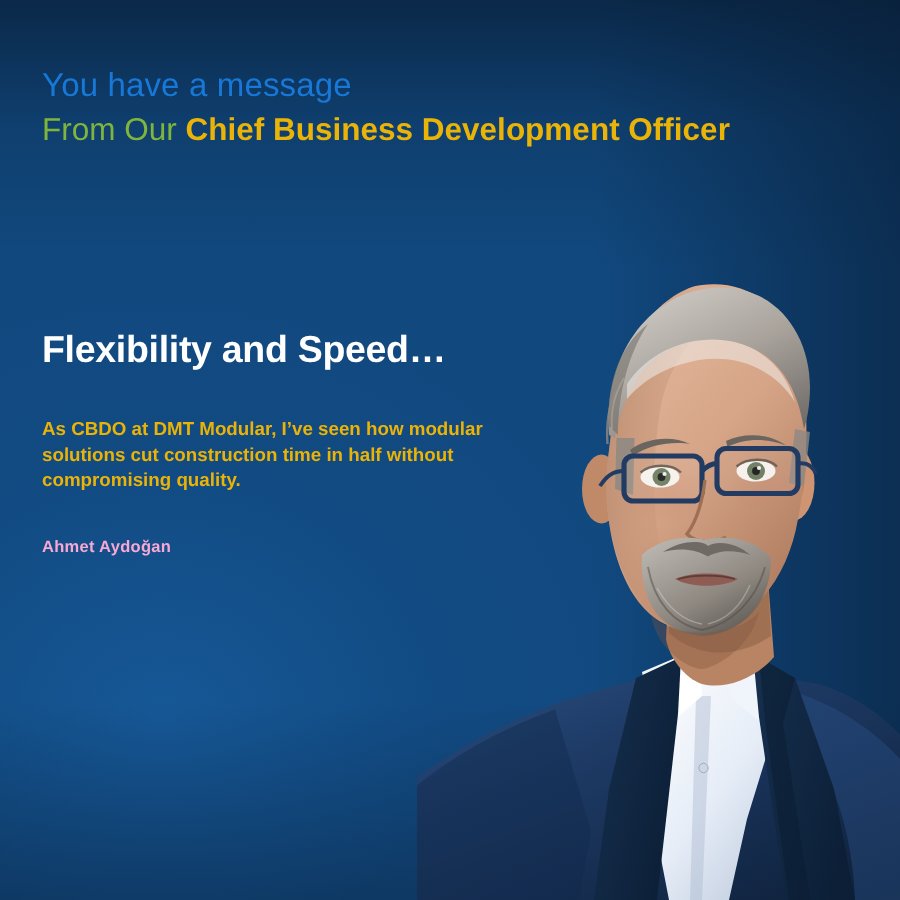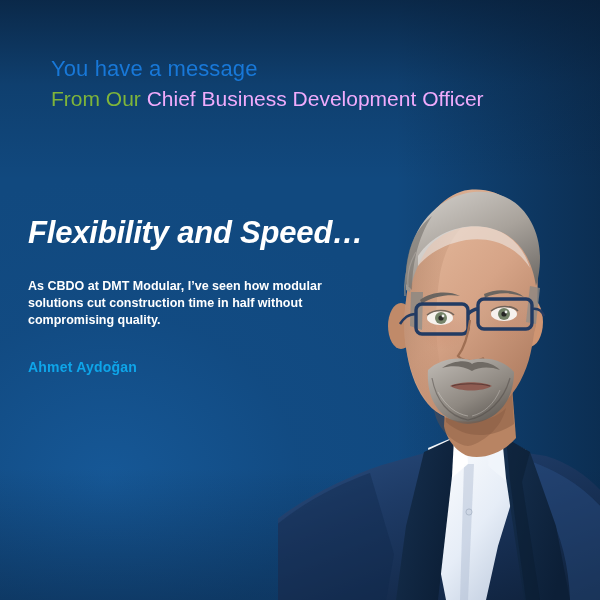--- a/index.html
+++ b/index.html
@@ -32,45 +32,45 @@
   }
   .bg-vignette {
     position:absolute; inset:0;
     background:
       linear-gradient(180deg, rgba(8,28,52,0.72) 0%, rgba(8,28,52,0.22) 14%, rgba(0,0,0,0) 30%),
       linear-gradient(0deg,  rgba(8,26,50,0.38) 0%, rgba(0,0,0,0) 22%),
       linear-gradient(270deg, rgba(7,24,46,0.55) 0%, rgba(0,0,0,0) 34%);
   }
 
   
-  .header { position:absolute; left:28px; top:56px; z-index:6;margin-left:23px; }
+  .header { position:absolute; left:28px; top:44px; z-index:6; }
   .hdr-line1 {
     font-size:22px; font-weight:400; letter-spacing:.1px;
     color:#1878d8; line-height:26px; white-space:nowrap;
   }
   .hdr-line2 {
     font-size:21px; line-height:28px; margin-top:3px;
     color:#7fb53a; white-space:nowrap; font-weight:400;
   }
-  .hdr-line2 b { font-weight:400; color:#f0abfc; }
+  .hdr-line2 b { font-weight:700; color:#eab308; }
 
   
   .copy { position:absolute; left:28px; top:214px; z-index:6; width:330px; }
   .headline {
     color:#ffffff; font-weight:700;
-    font-size:31px; line-height:38px; letter-spacing:-0.2px;font-style:italic;
+    font-size:25px; line-height:38px; letter-spacing:-0.2px;
   }
   .headline span { display:block; white-space:nowrap; }
   .body-copy {
     margin-top:26px; width:300px;
-    color:#ffffff; font-size:12.5px; line-height:17px; font-weight:600;
+    color:#eab308; font-size:12.5px; line-height:17px; font-weight:600;
   }
   .signature {
     margin-top:30px;
-    color:#0ea5e9; font-size:14px; font-weight:600; letter-spacing:.2px;
+    color:#f9a8d4; font-size:11px; font-weight:600; letter-spacing:.2px;
   }
 
   
   .portrait {
     position:absolute; right:-8px; bottom:0;
     width:330px; height:466px; z-index:4;
   }
   .portrait svg { display:block; width:100%; height:100%; }
 </style>
 </head>

